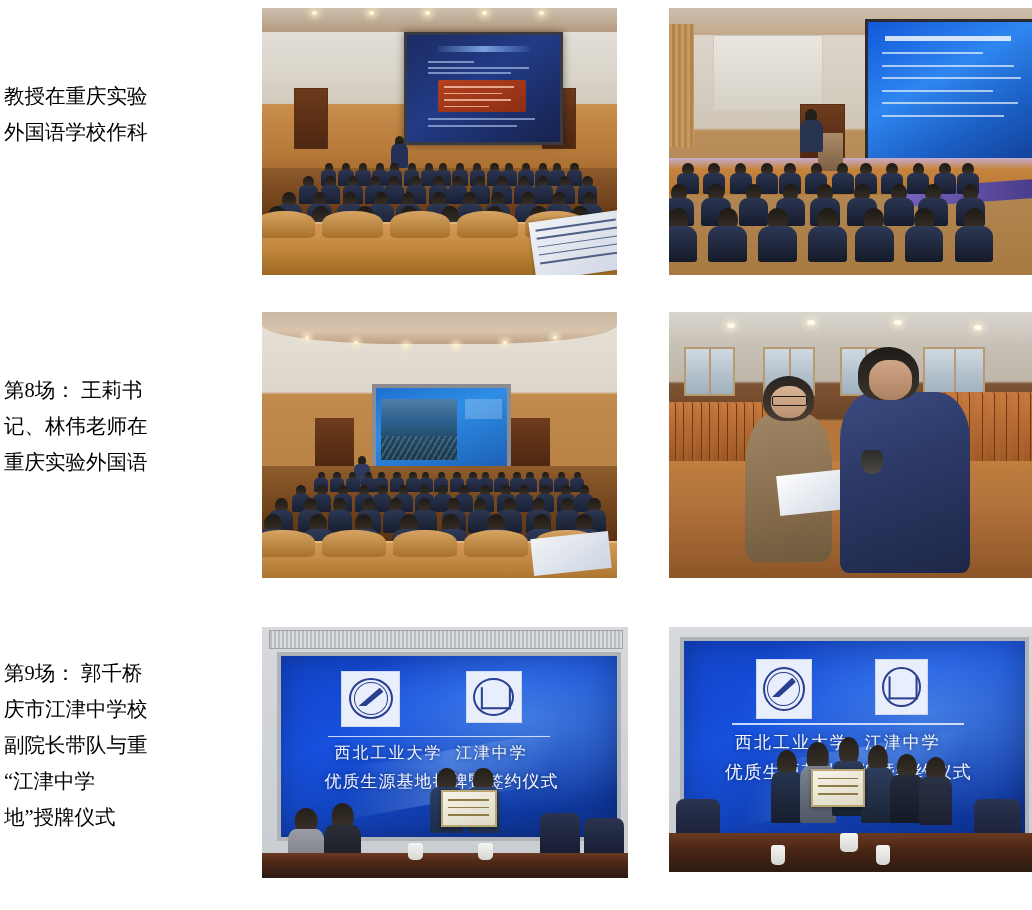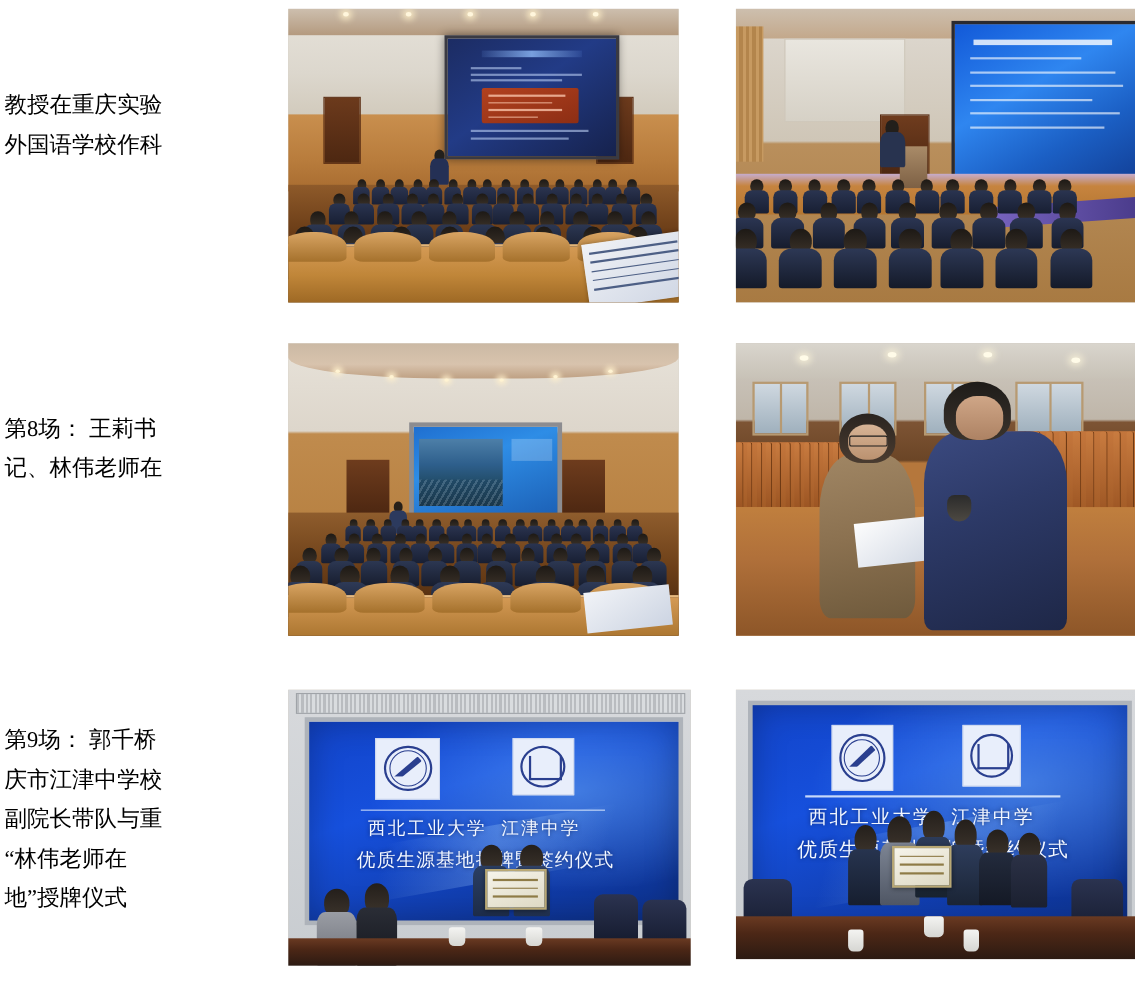--- a/index.html
+++ b/index.html
@@ -441,20 +441,21 @@
           <div class="torso" style="left:64.98%;top:81.56%;width:10.639999999999999%;height:13.6%;background:linear-gradient(180deg,#2d3855,#141a29)"></div>
           <div class="head" style="left:81.24%;top:75%;width:5.6%;height:8%;background:linear-gradient(180deg,#1d1915,#3a3128)"></div>
           <div class="torso" style="left:78.72%;top:81.56%;width:10.639999999999999%;height:13.6%;background:linear-gradient(180deg,#2d3855,#141a29)"></div>
         </div>
     </div>
   </div>
 
   <div class="caption cap2">
     <span class="ln">第8场： 王莉书</span>
     <span class="ln">记、林伟老师在</span>
+    <span class="ln">重庆实验外国语</span>
   </div>
 
   <div class="photo" id="p3">
     <div class="inner">
       <div class="bgwall"></div>
       <div class="ceilband"></div>
       <div class="lamp" style="left:12%;top:9%"></div>
         <div class="lamp" style="left:26%;top:11%"></div>
       <div class="lamp" style="left:40%;top:12%"></div>
         <div class="lamp" style="left:54%;top:12%"></div>
@@ -637,21 +638,21 @@
       <div class="manH"></div>
       <div class="manF"></div>
       <div class="badge"></div>
     </div>
   </div>
 
   <div class="caption cap3">
     <span class="ln">第9场： 郭千桥</span>
     <span class="ln">庆市江津中学校</span>
     <span class="ln">副院长带队与重</span>
-    <span class="ln">“林伟老师在</span>
+    <span class="ln">“江津中学</span>
     <span class="ln">地”授牌仪式</span>
   </div>
 
   <div class="photo" id="p5">
     <div class="inner">
       <div class="room"></div>
       <div class="vent"></div>
       <div class="ledscreen" style="left:4%;top:10%;width:92%;height:72%">
         <div class="glint"></div>
         <div class="logoBox" style="left:18%;top:8%;width:17%;height:30%">

